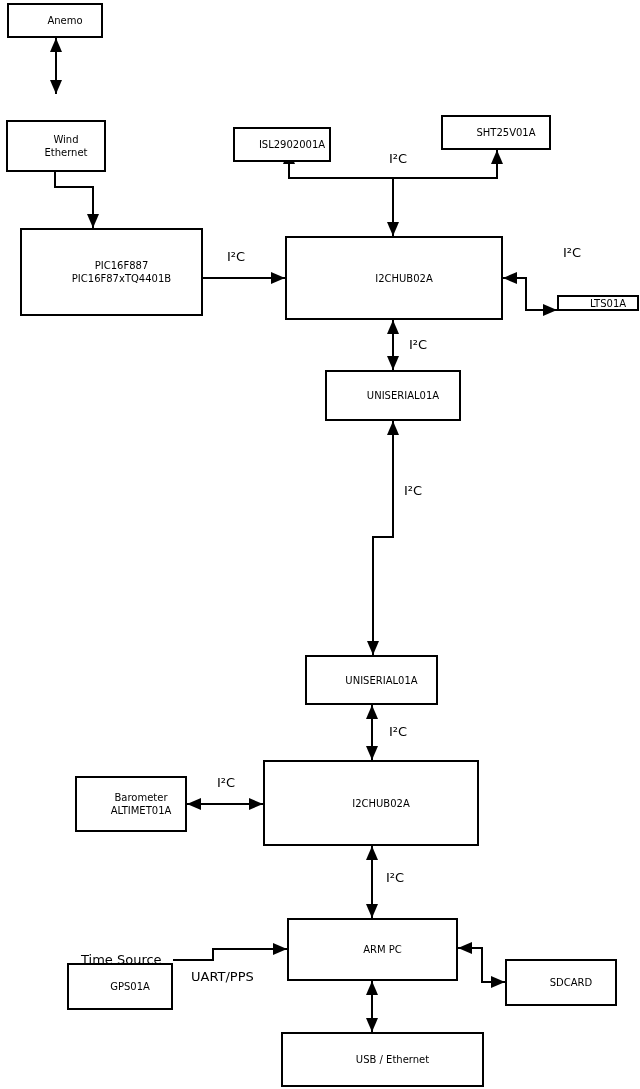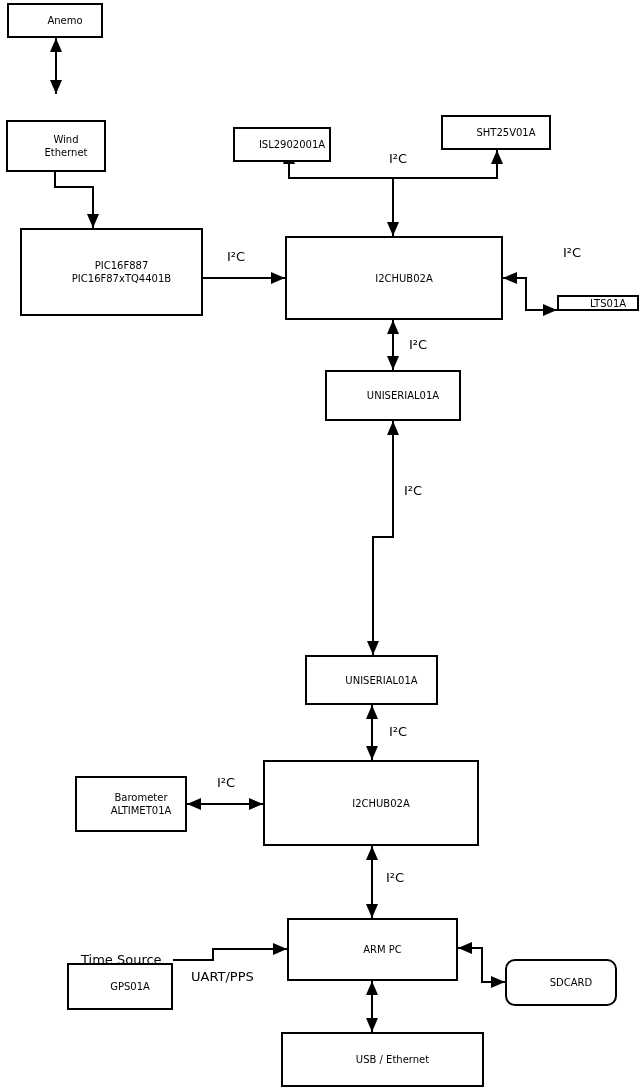--- a/index.html
+++ b/index.html
@@ -146,21 +146,21 @@
     <div class="node" style="left: 67px; top: 935px; width: 106px; height: 47px; margin-top: 28px;">
     <div class="node-label">
         <div>GPS01A</div>
       </div>
   </div>
     <div class="node" style="left: 287px; top: 918px; width: 171px; height: 63px;">
     <div class="node-label">
         <div>ARM PC</div>
       </div>
   </div>
-    <div class="node" style="left: 505px; top: 959px; width: 112px; height: 47px; border-radius: 10px;">
+    <div class="node" style="left: 505px; top: 959px; width: 112px; height: 47px;">
     <div class="node-label">
         <div>SDCARD</div>
       </div>
   </div>
     <div class="node" style="left: 281px; top: 1032px; width: 203px; height: 55px;">
     <div class="node-label">
         <div>USB / Ethernet</div>
       </div>
   </div>
     <span class="float-label" style="left: 389px; top: 152px;">I²C</span>

